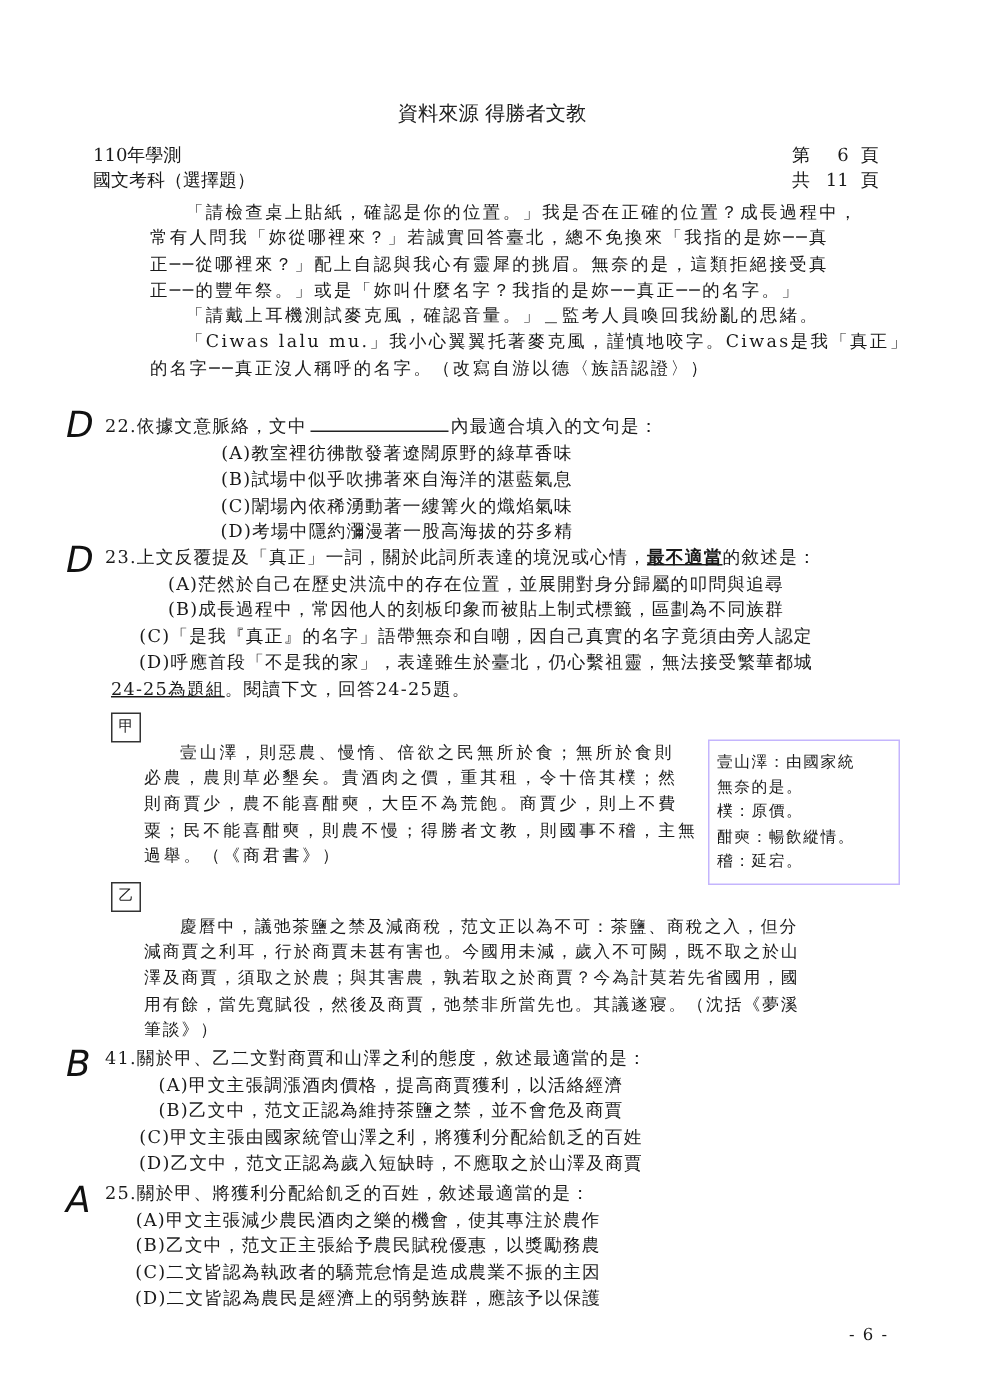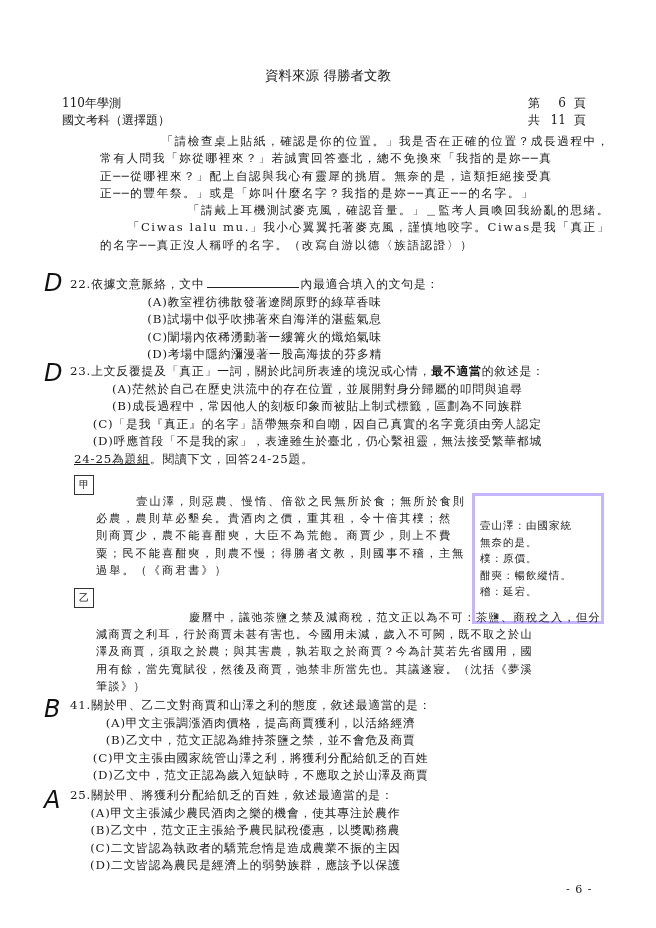--- a/index.html
+++ b/index.html
@@ -8,30 +8,30 @@
       font-family: "DejaVu Serif", "Liberation Serif", serif; color: #1a1a1a;
     }
     .abs { position: absolute; margin-top: 31px; }
     .source { left: 0; width: 656px; top: 36px; text-align: center; font-size: 13.5px; color: #222; }
     .hdr-left { left: 62px; top: 64px; font-size: 12px; line-height: 17px; }
     .hdr-right { left: 528px; top: 64px; font-size: 12px; line-height: 17px; text-align: left; }
     .hdr-right span.num { display: inline-block; width: 22px; text-align: right; margin-right: 4px; }
     .para { font-size: 11.6px; line-height: 17.3px; letter-spacing: 1.6px; }
     .p1 { left: 100px; top: 102px; width: 500px; }
     .p1 .line { white-space: nowrap; }
-    .indent { padding-left: 24px; text-align: right; }
+    .indent { padding-left: 24px; }
     .q { font-size: 11.8px; line-height: 17.6px; letter-spacing: 0.8px; white-space: nowrap; }
     .q .stem { position: relative; }
     .q .opt { padding-left: 20px; text-align: center; }
     .hand { font-family: "DejaVu Sans", sans-serif; font-size: 24px; font-style: italic; font-weight: 300; color: #111; }
     .blank { display: inline-block; width: 92px; border-bottom: 1px solid #222; height: 12px; margin: 0 2px; vertical-align: baseline; }
-    .ul-bold { font-weight: bold; }
+    .ul-bold { font-weight: bold; text-decoration: underline; }
     .ul { text-decoration: underline; }
     .box-label { border: 1.3px solid #333; width: 18px; height: 18px; font-size: 10px; line-height: 18px; text-align: center; }
-    .gloss { border: 3px solid #c4b5fd; padding: 21px 5px; font-size: 10.5px; line-height: 16.5px; letter-spacing: 1px; }
+    .gloss { border: 1px solid #c4b5fd; padding: 6px 5px; font-size: 10.5px; line-height: 16.5px; letter-spacing: 1px; }
     .pagenum { font-size: 11px; letter-spacing: 1px; }
     .classic { font-size: 11.2px; line-height: 17.2px; letter-spacing: 2px; }
   </style>
 </head>
 <body>
 
 <div class="abs source">資料來源 得勝者文教</div>
 
 <div class="abs hdr-left">
   <div>110年學測</div>

